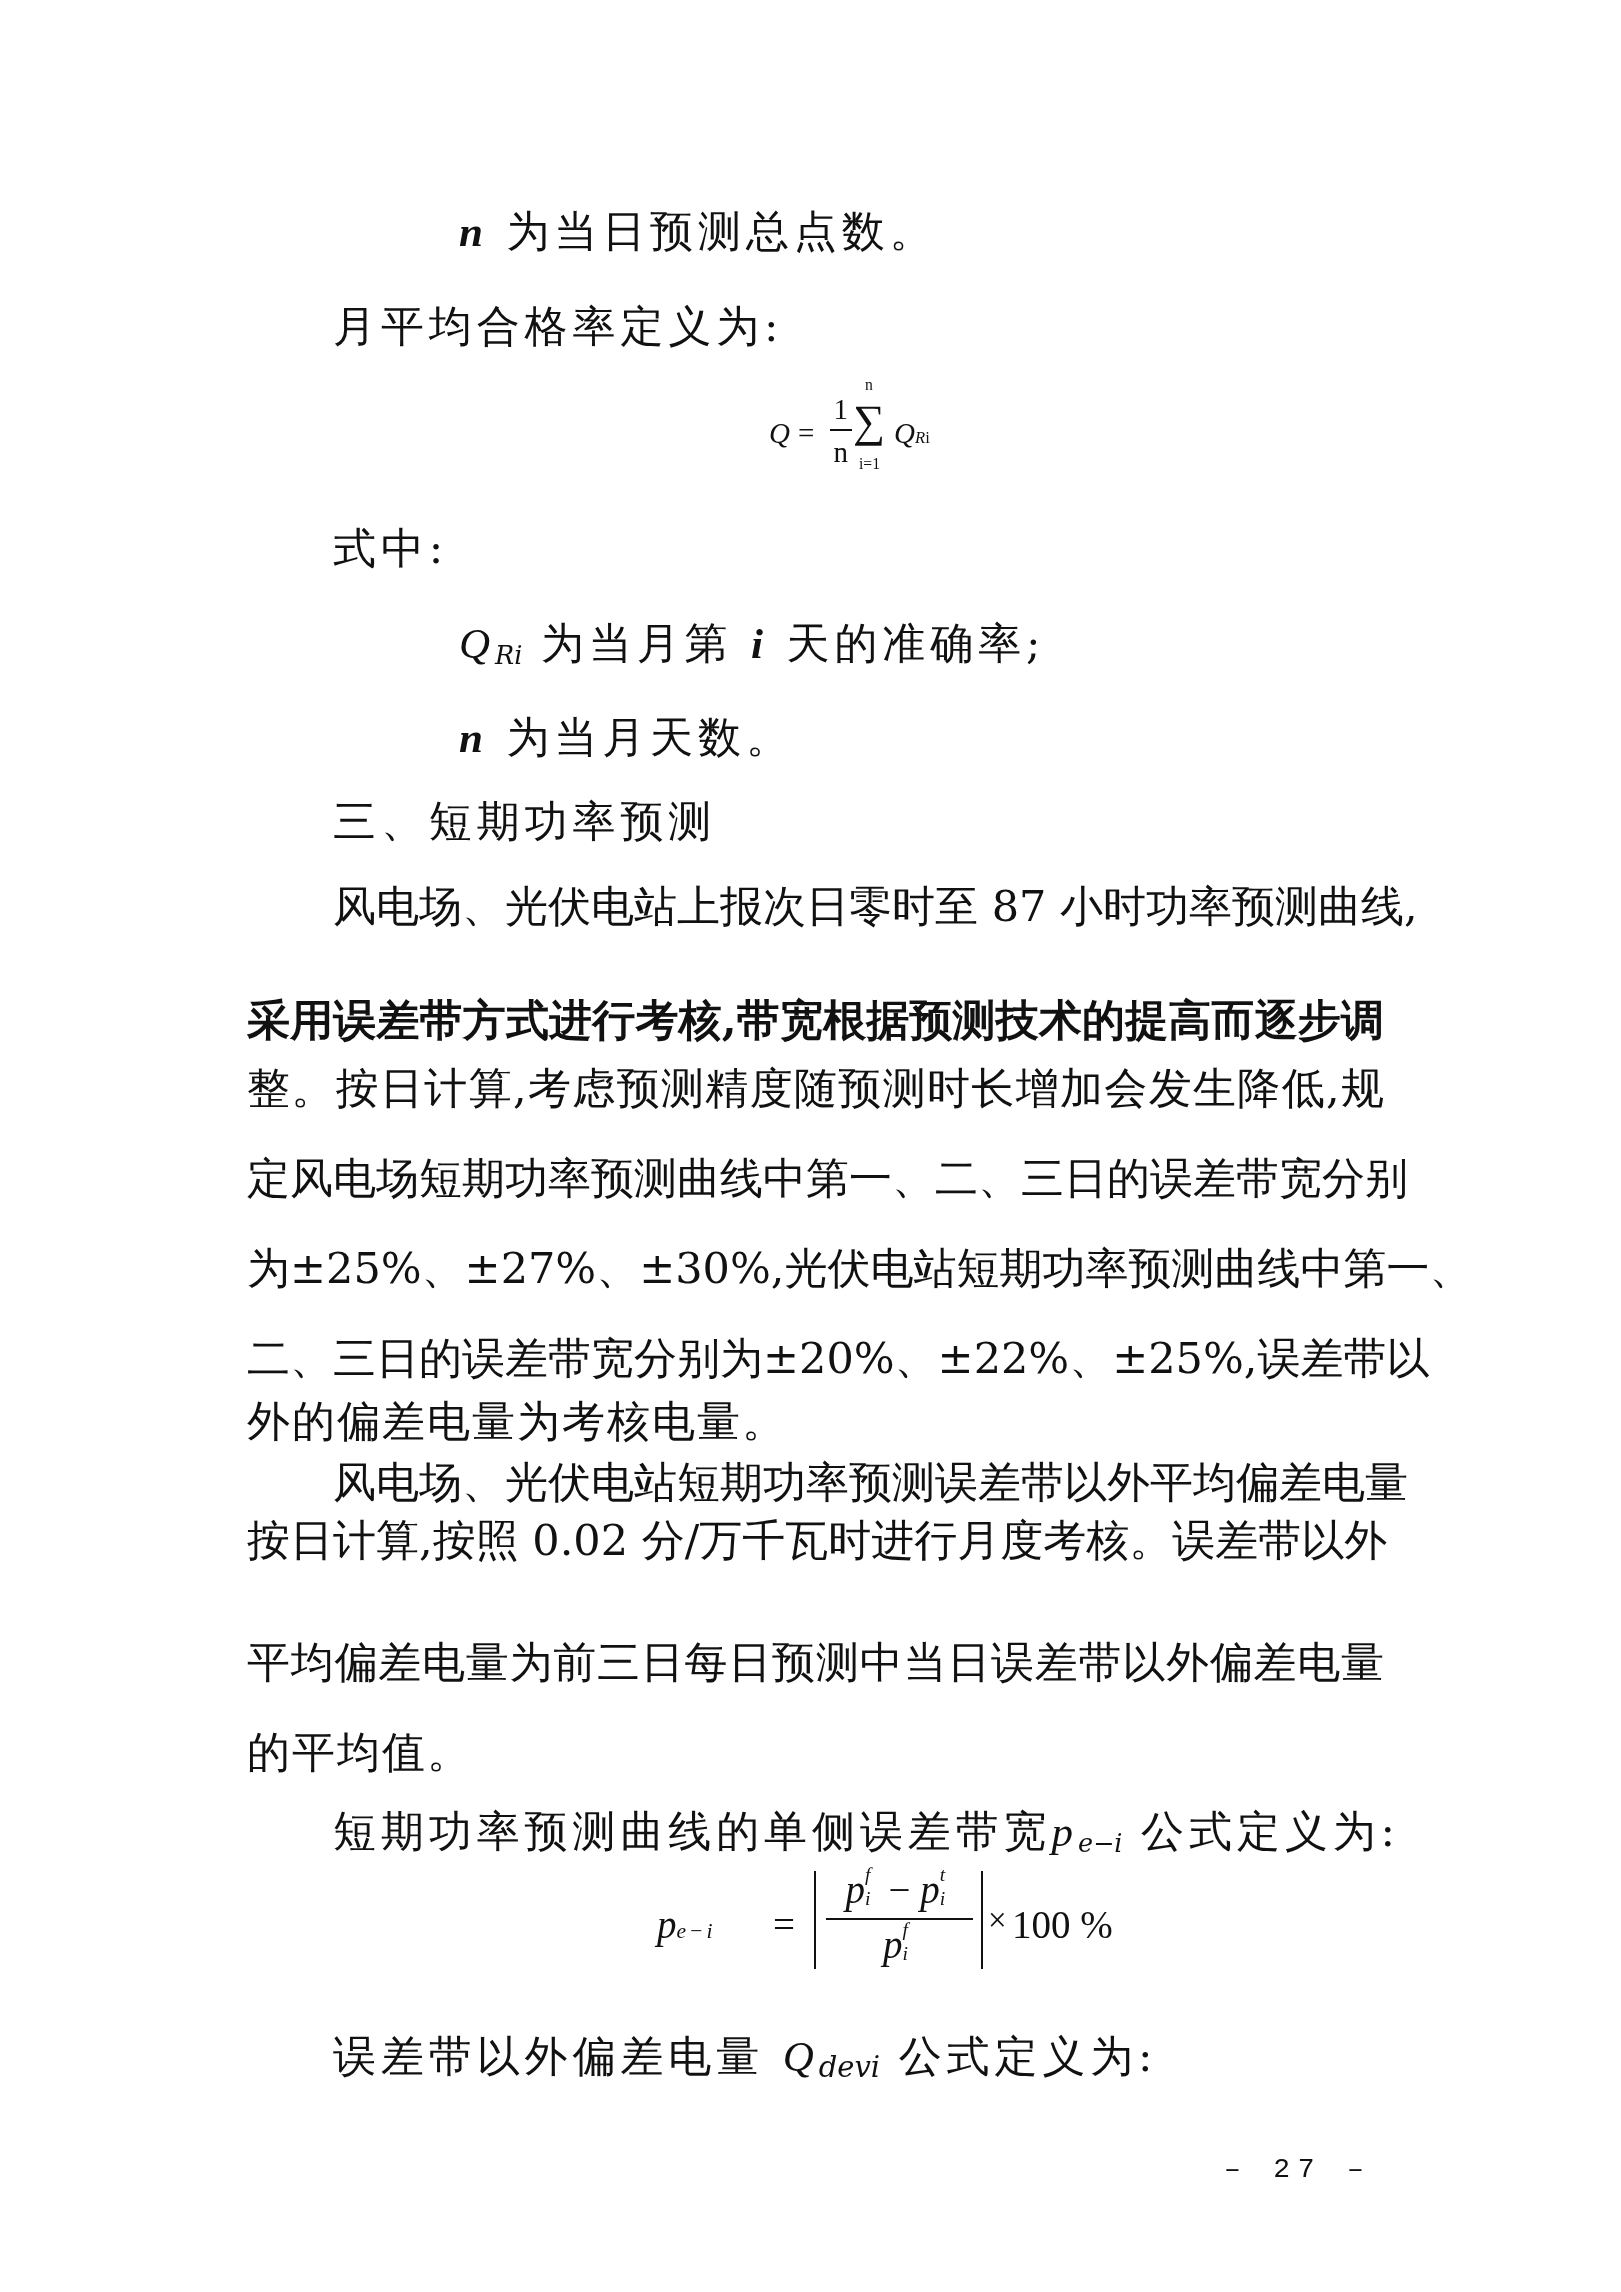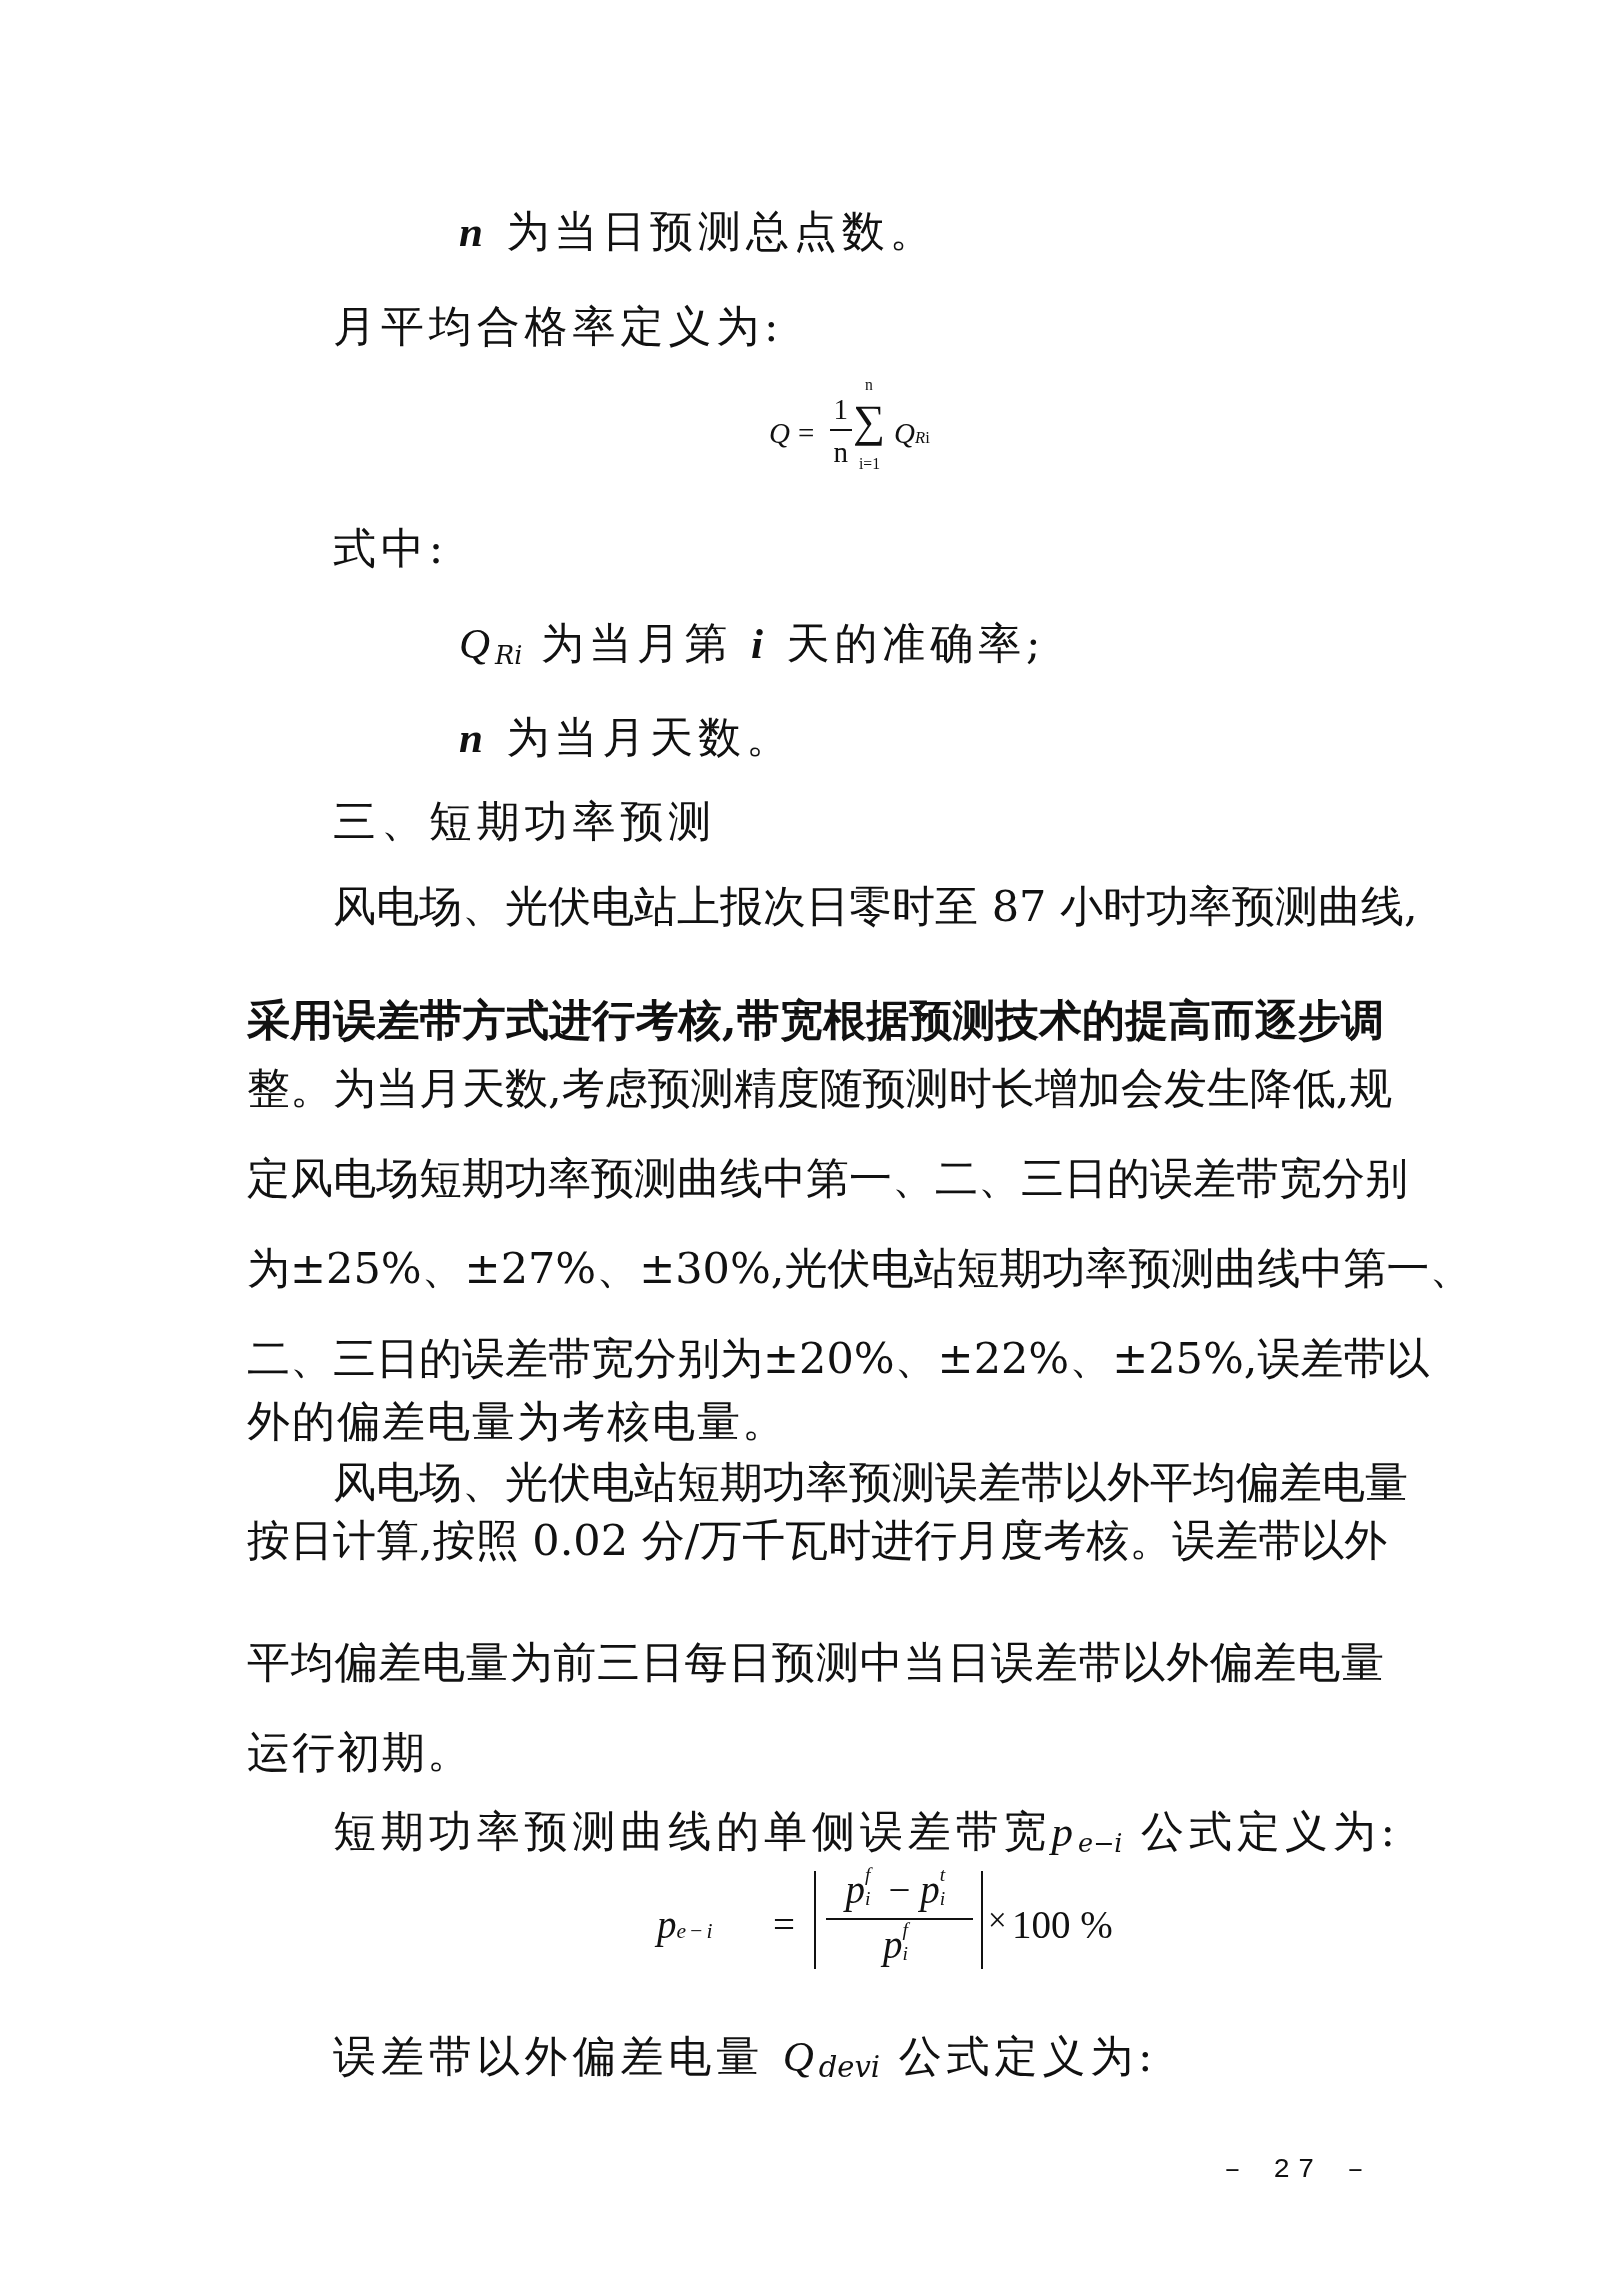--- a/index.html
+++ b/index.html
@@ -58,30 +58,30 @@
 
   <div class="line ind2" style="top:708px;">
     <span class="mathb">n</span>
     <span>为当月天数。</span>
   </div>
 
   <div class="line ind1" style="top:792px;">三、短期功率预测</div>
 
   <div class="line full" style="left:333px; width:1051px; top:877px;">风电场、光伏电站上报次日零时至 87 小时功率预测曲线,</div>
   <div class="line full" style="top:991px;font-weight:bold;">采用误差带方式进行考核,带宽根据预测技术的提高而逐步调</div>
-  <div class="line full" style="top:1059px;">整。为当月天数,考虑预测精度随预测时长增加会发生降低,规</div>
+  <div class="line full" style="top:1059px;">整。按日计算,考虑预测精度随预测时长增加会发生降低,规</div>
   <div class="line full" style="top:1149px;">定风电场短期功率预测曲线中第一、二、三日的误差带宽分别</div>
   <div class="line full" style="top:1239px;">为±25%、±27%、±30%,光伏电站短期功率预测曲线中第一、</div>
   <div class="line full" style="top:1329px;">二、三日的误差带宽分别为±20%、±22%、±25%,误差带以</div>
   <div class="line" style="left:247px; top:1370px; margin-top:22px; letter-spacing:2px;">外的偏差电量为考核电量。</div>
 
   <div class="line full" style="left:333px; width:1051px; top:1453px;">风电场、光伏电站短期功率预测误差带以外平均偏差电量</div>
   <div class="line full" style="top:1511px;">按日计算,按照 0.02 分/万千瓦时进行月度考核。误差带以外</div>
   <div class="line full" style="top:1633px;">平均偏差电量为前三日每日预测中当日误差带以外偏差电量</div>
-  <div class="line" style="left:247px; top:1723px; letter-spacing:2px;">运行初期。</div>
+  <div class="line" style="left:247px; top:1723px; letter-spacing:2px;">的平均值。</div>
 
   <div class="line ind1" style="top:1802px;">
     <span>短期功率预测曲线的单侧误差带宽</span><span class="math">p</span><span class="sub">e−i</span>
     <span>公式定义为:</span>
   </div>
 
   <div class="formula" style="left:657px; top:1867px; font-size:39px; height:108px;">
     <span style="position:absolute; left:0; top:35px; font-style:italic;"><span>p</span><span style="font-size:21.6px; letter-spacing:2.9px;">e−i</span></span>
     <span style="position:absolute; left:116px; top:35px;">=</span>
     <span style="position:absolute; left:157px; top:3.9px; width:2px; height:98px; background:#111;"></span>

